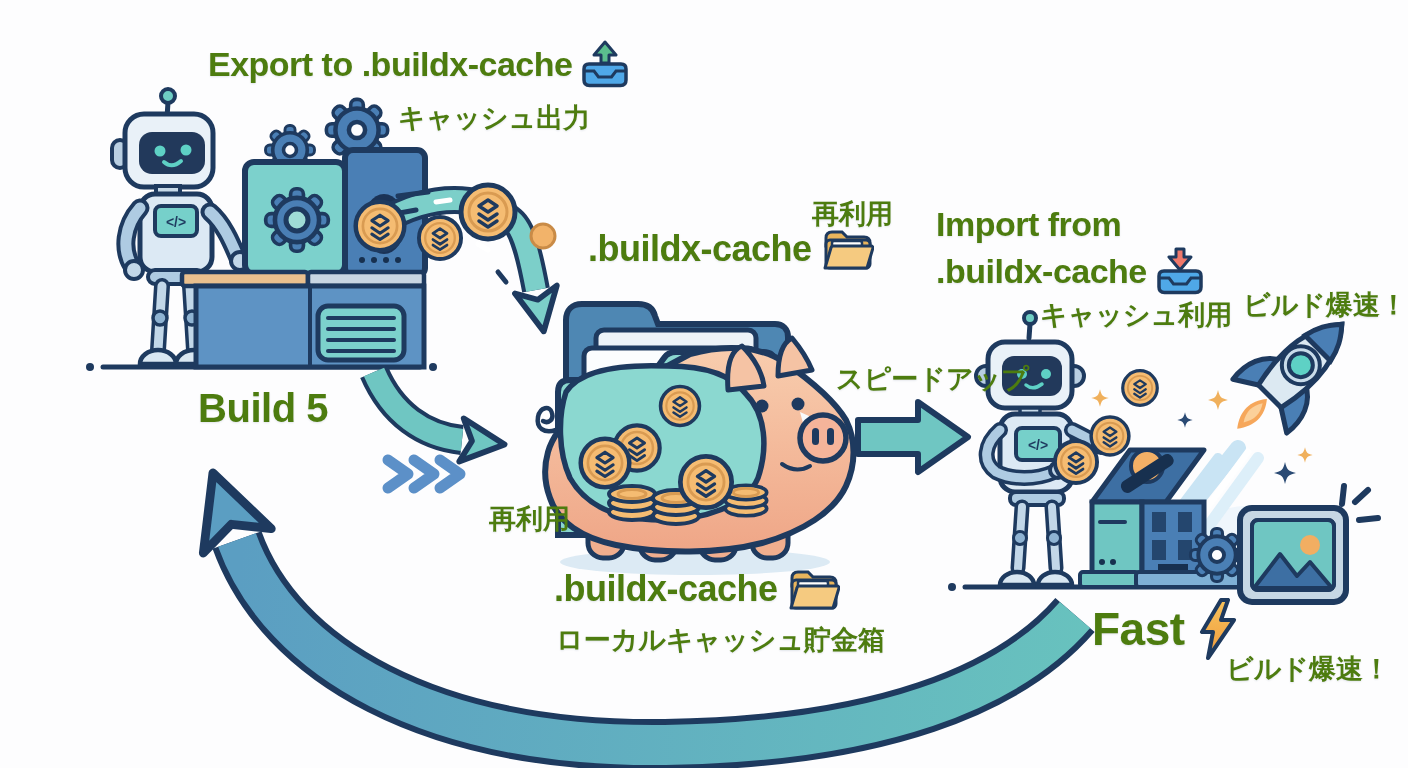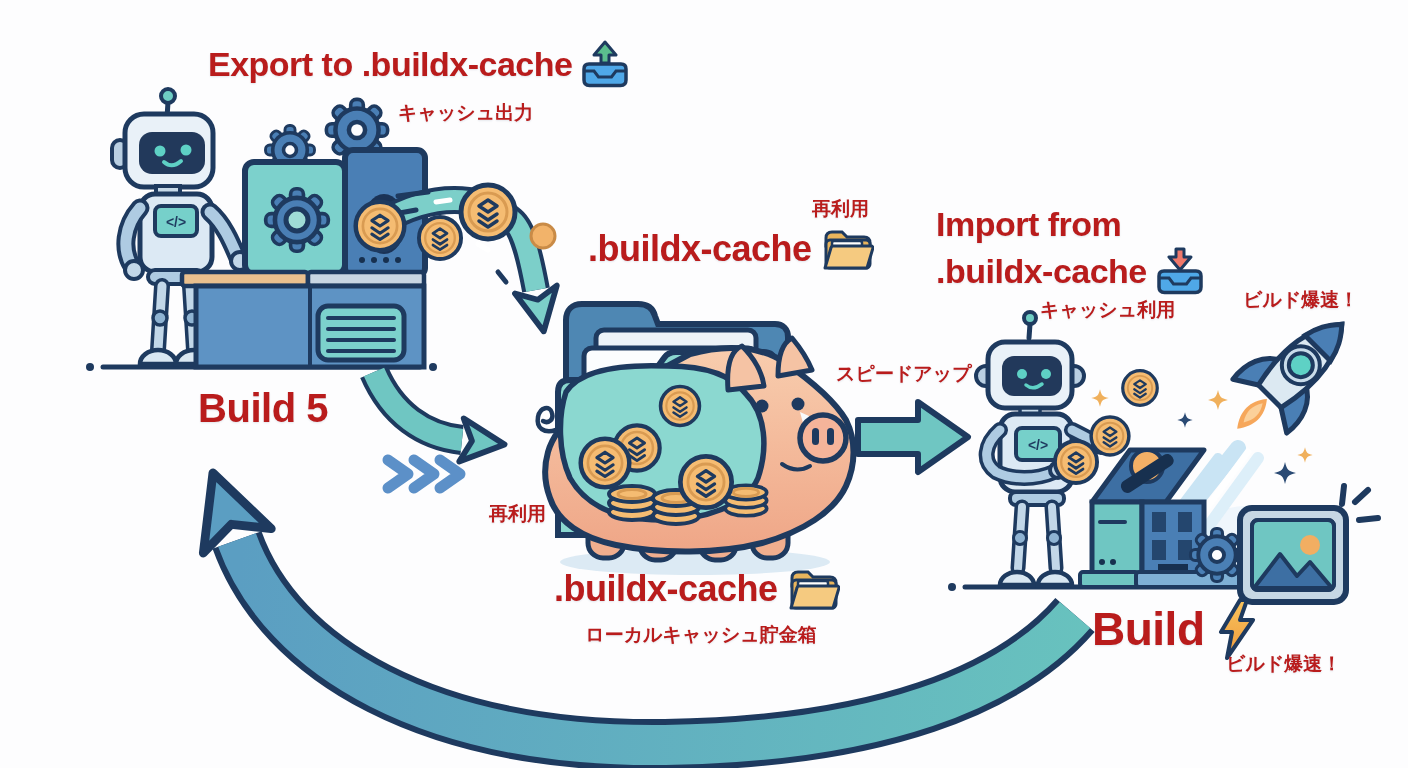--- a/index.html
+++ b/index.html
@@ -1,25 +1,25 @@
 <!DOCTYPE html>
 <html><head>
 <meta charset="utf-8">
 <style>
   html,body{margin:0;padding:0;background:#FDFDFE;}
   .canvas{position:relative;width:1408px;height:768px;overflow:hidden;background:#FDFDFE;
           font-family:"Liberation Sans",sans-serif;color:#1E3A5F;}
   .scene{position:absolute;left:0;top:0;}
-  .label{position:absolute;color:#b91c1c;font-weight:800;white-space:nowrap;
+  .label{position:absolute;color:#4d7c0f;font-weight:800;white-space:nowrap;
          text-shadow:0 1px 2px rgba(30,58,95,.12);}
   .row{display:flex;align-items:center;gap:10px;}
   .t-title{font-size:34px;letter-spacing:-.5px;}
   .t-big{font-size:40px;letter-spacing:-.5px;}
   .t-cache{font-size:36px;letter-spacing:-.5px;}
-  .t-jp{font-size:19px;}
+  .t-jp{font-size:27px;}
   .t-fast{font-size:46px;letter-spacing:-.5px;}
   .center{text-align:center;}
 </style>
 </head>
 <body>
 
 <div class="canvas">
 
 <svg class="scene" width="1408" height="768" viewBox="0 0 1408 768">
   <defs>
@@ -344,21 +344,21 @@
   <svg width="52" height="46" viewBox="0 0 52 46">
     <path d="M4,12 C4,8 6,6 10,6 H20 L25,11 H42 C46,11 48,13 48,17 V20 H4 Z" fill="#E8B45C" stroke="#1E3A5F" stroke-width="3"></path>
     <rect x="4" y="14" width="44" height="28" rx="4" fill="#E8B45C" stroke="#1E3A5F" stroke-width="3"></rect>
     <rect x="10" y="15" width="30" height="9" rx="2" fill="#FFFFFF" stroke="#1E3A5F" stroke-width="2.5"></rect>
     <path d="M11,20 H49 C50.5,20 51.3,21.2 50.8,22.6 L45,42 H3 L9,21.8 C9.3,20.7 10,20 11,20 Z" fill="#F5CA80" stroke="#1E3A5F" stroke-width="3" stroke-linejoin="round"></path>
   </svg>
 </div>
 <div class="label t-jp center" style="left:556px;top:622px;width:290px;">ローカルキャッシュ貯金箱</div>
 
 <div class="label t-fast row" style="left:1092px;top:598px;">
-  <span>Build</span>
+  <span>Fast</span>
   <svg width="46" height="62" viewBox="0 0 44 62">
     <defs>
           <linearGradient id="boltG" x1="0" y1="0" x2="0" y2="1">
       <stop offset="0" stop-color="#F8C35C"></stop>
             <stop offset="1" stop-color="#EF9A3D"></stop>
     </linearGradient>
         </defs>
     <polygon points="25,2 6,34 17,34 12,60 38,22 25,22 32,2" fill="url(#boltG)" stroke="#1E3A5F" stroke-width="4" stroke-linejoin="round"></polygon>
   </svg>
 </div>

